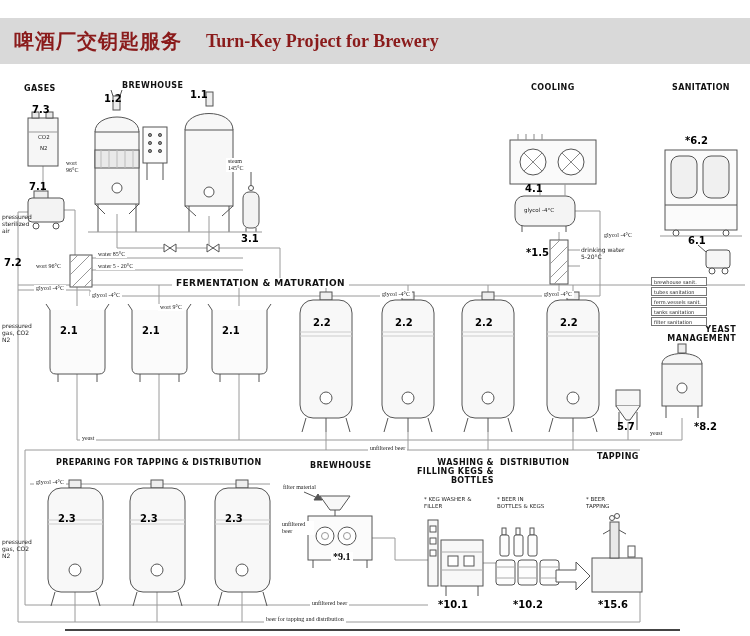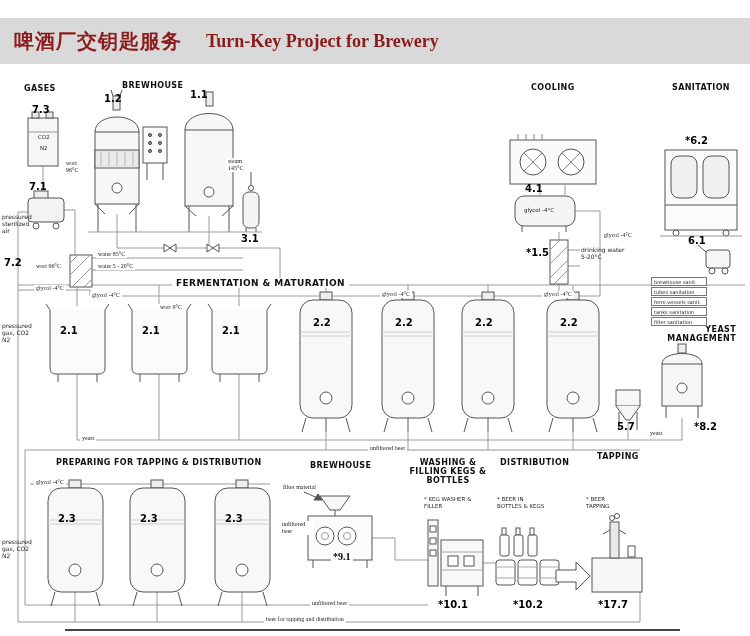--- a/index.html
+++ b/index.html
@@ -270,21 +270,21 @@
   </svg>
 
   <div class="hdr2" style="left:24px;top:84px">GASES</div>
   <div class="hdr2" style="left:122px;top:81px">BREWHOUSE</div>
   <div class="hdr2" style="left:531px;top:83px">COOLING</div>
   <div class="hdr2" style="left:672px;top:83px">SANITATION</div>
   <div class="hdr2" style="left:172px;top:278px;font-size:9px;background:#fff;padding:0 4px">FERMENTATION &amp; MATURATION</div>
   <div class="hdr2 wrap" style="left:648px;top:325px;width:88px;text-align:right">YEAST MANAGEMENT</div>
   <div class="hdr2" style="left:56px;top:458px">PREPARING FOR TAPPING &amp; DISTRIBUTION</div>
   <div class="hdr2" style="left:310px;top:461px">BREWHOUSE</div>
-  <div class="hdr2 wrap" style="left:402px;top:458px;width:92px;text-align:center">WASHING &amp; FILLING KEGS &amp; BOTTLES</div>
+  <div class="hdr2 wrap" style="left:402px;top:458px;width:92px;text-align:right">WASHING &amp; FILLING KEGS &amp; BOTTLES</div>
   <div class="hdr2" style="left:500px;top:458px">DISTRIBUTION</div>
   <div class="hdr2" style="left:597px;top:452px">TAPPING</div>
 
   <div class="num" style="left:32px;top:105px">7.3</div>
   <div class="num" style="left:104px;top:94px">1.2</div>
   <div class="num" style="left:190px;top:90px">1.1</div>
   <div class="num" style="left:29px;top:182px">7.1</div>
   <div class="num" style="left:4px;top:258px">7.2</div>
   <div class="num" style="left:241px;top:234px">3.1</div>
   <div class="num" style="left:525px;top:184px">4.1</div>
@@ -299,21 +299,21 @@
   <div class="num" style="left:475px;top:318px">2.2</div>
   <div class="num" style="left:560px;top:318px">2.2</div>
   <div class="num" style="left:617px;top:422px">5.7</div>
   <div class="num" style="left:694px;top:422px">*8.2</div>
   <div class="num" style="left:58px;top:514px">2.3</div>
   <div class="num" style="left:140px;top:514px">2.3</div>
   <div class="num" style="left:225px;top:514px">2.3</div>
   <div class="num bg" style="left:331px;top:552px">*9.1</div>
   <div class="num" style="left:438px;top:600px">*10.1</div>
   <div class="num" style="left:513px;top:600px">*10.2</div>
-  <div class="num" style="left:598px;top:600px">*17.7</div>
+  <div class="num" style="left:598px;top:600px">*15.6</div>
 
   <div class="lbl tiny" style="left:38px;top:134px">CO2</div>
   <div class="lbl tiny" style="left:40px;top:145px">N2</div>
   <div class="lbl wrap bg" style="left:64px;top:160px;width:24px">wort 96°C</div>
   <div class="lbl bg" style="left:34px;top:263px">wort 96°C</div>
   <div class="lbl wrap bg" style="left:226px;top:158px;width:28px">steam 145°C</div>
   <div class="lbl wrap" style="left:2px;top:213px;width:34px">pressured sterilized air</div>
   <div class="lbl bg" style="left:96px;top:251px">water 85°C</div>
   <div class="lbl bg" style="left:96px;top:263px">water 5 - 20°C</div>
   <div class="lbl bg" style="left:34px;top:285px">glycol -4°C</div>

